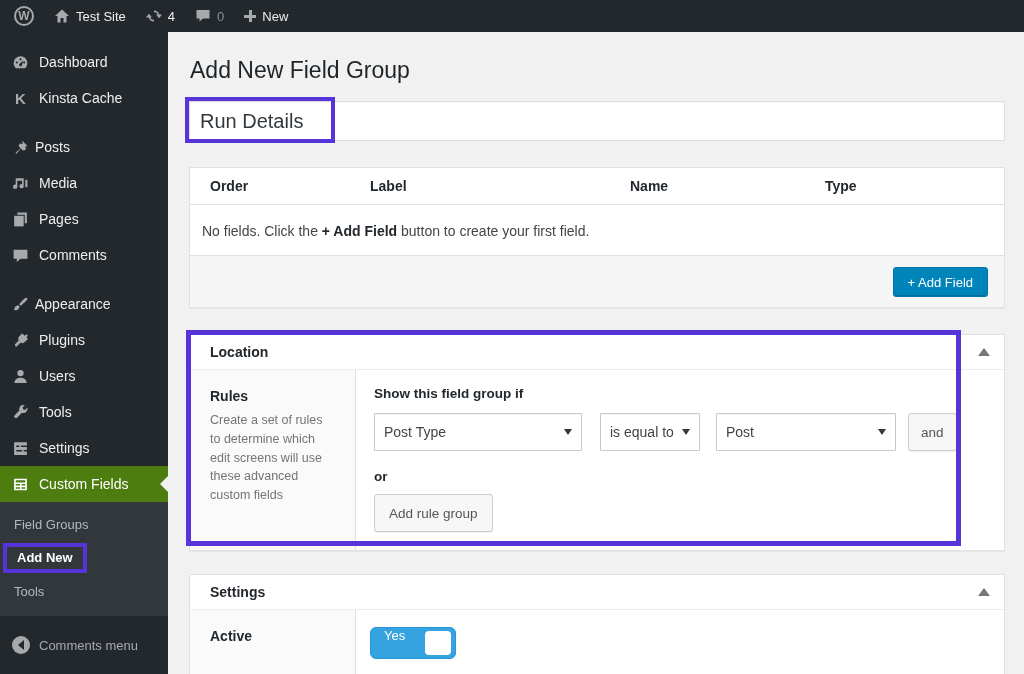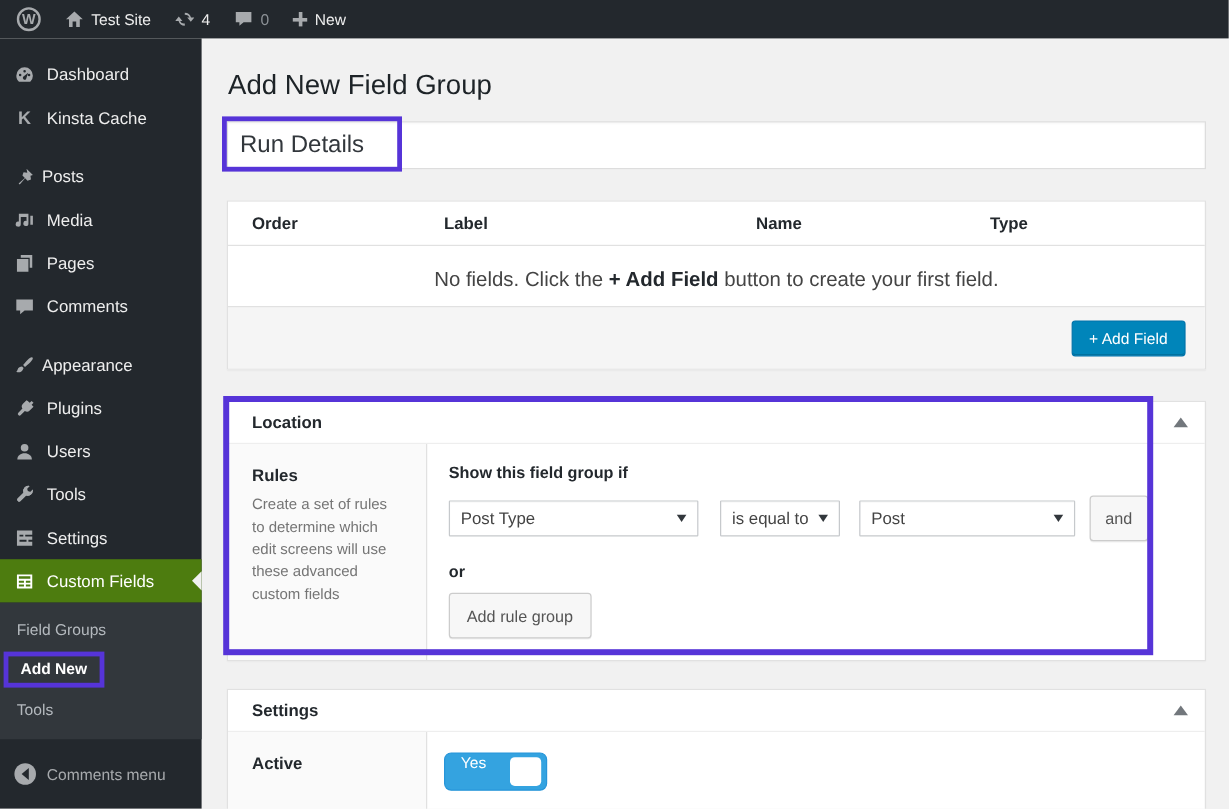--- a/index.html
+++ b/index.html
@@ -86,21 +86,21 @@
     background:#fff; border:1px solid #e1e1e1; width:816px;
     box-shadow:0 1px 1px rgba(0,0,0,.04);
   }
   .fields-table { margin-top:26px; }
   .ft-header {
     display:grid; grid-template-columns:160px 260px 195px auto;
     padding:0 20px; height:37px; align-items:center;
     font-size:14px; font-weight:bold; color:#23282d;
     border-bottom:1px solid #e1e1e1;
   }
-  .ft-empty { padding:18px 20px; font-size:17px; color:#444; height:50px;text-align:center; }
+  .ft-empty { padding:18px 12px; font-size:14px; color:#444; height:50px; }
   .ft-empty b { color:#23282d; }
   .ft-footer {
     background:#f5f5f5; border-top:1px solid #e1e1e1; padding:11px 16px;
     text-align:right; height:52px;
   }
   .btn-primary {
     background:#0085ba; border:1px solid #0073aa; color:#fff;
     font-size:13px; padding:0 14px; height:30px; border-radius:3px; cursor:pointer;
     font-family:"Liberation Sans", sans-serif;
     box-shadow: inset 0 -1px 0 rgba(0,0,0,.15);
@@ -122,21 +122,21 @@
   .mb-left {
     width:166px; flex:0 0 166px; background:#fafafa; border-right:1px solid #e1e1e1;
     padding:18px 20px 18px 20px;
   }
   .mb-left .lbl { font-size:14px; font-weight:bold; color:#23282d; margin-bottom:7px; }
   .mb-left .desc { font-size:12.5px; color:#757575; line-height:1.5; }
   .mb-right { flex:1; padding:16px 18px 18px 18px; }
   .rule-lead { font-size:13.5px; font-weight:bold; color:#23282d; }
   .rule-row { display:flex; align-items:center; margin-top:12px; }
   .fake-select {
-    height:30px; background:#fff; border:1px solid #c6c9cc; border-radius:1px;
+    height:38px; background:#fff; border:1px solid #c6c9cc; border-radius:1px;
     display:flex; align-items:center; justify-content:space-between;
     padding:0 9px; font-size:14px; color:#444; cursor:pointer;
     box-shadow: inset 0 1px 1px rgba(0,0,0,.03);
   }
   .fake-select .caret {
     width:0; height:0; border-left:4.5px solid transparent; border-right:4.5px solid transparent;
     border-top:6px solid #32373c; margin-left:8px;
   }
   .sel-1 { width:208px; margin-right:18px; }
   .sel-2 { width:100px; margin-right:16px; }

